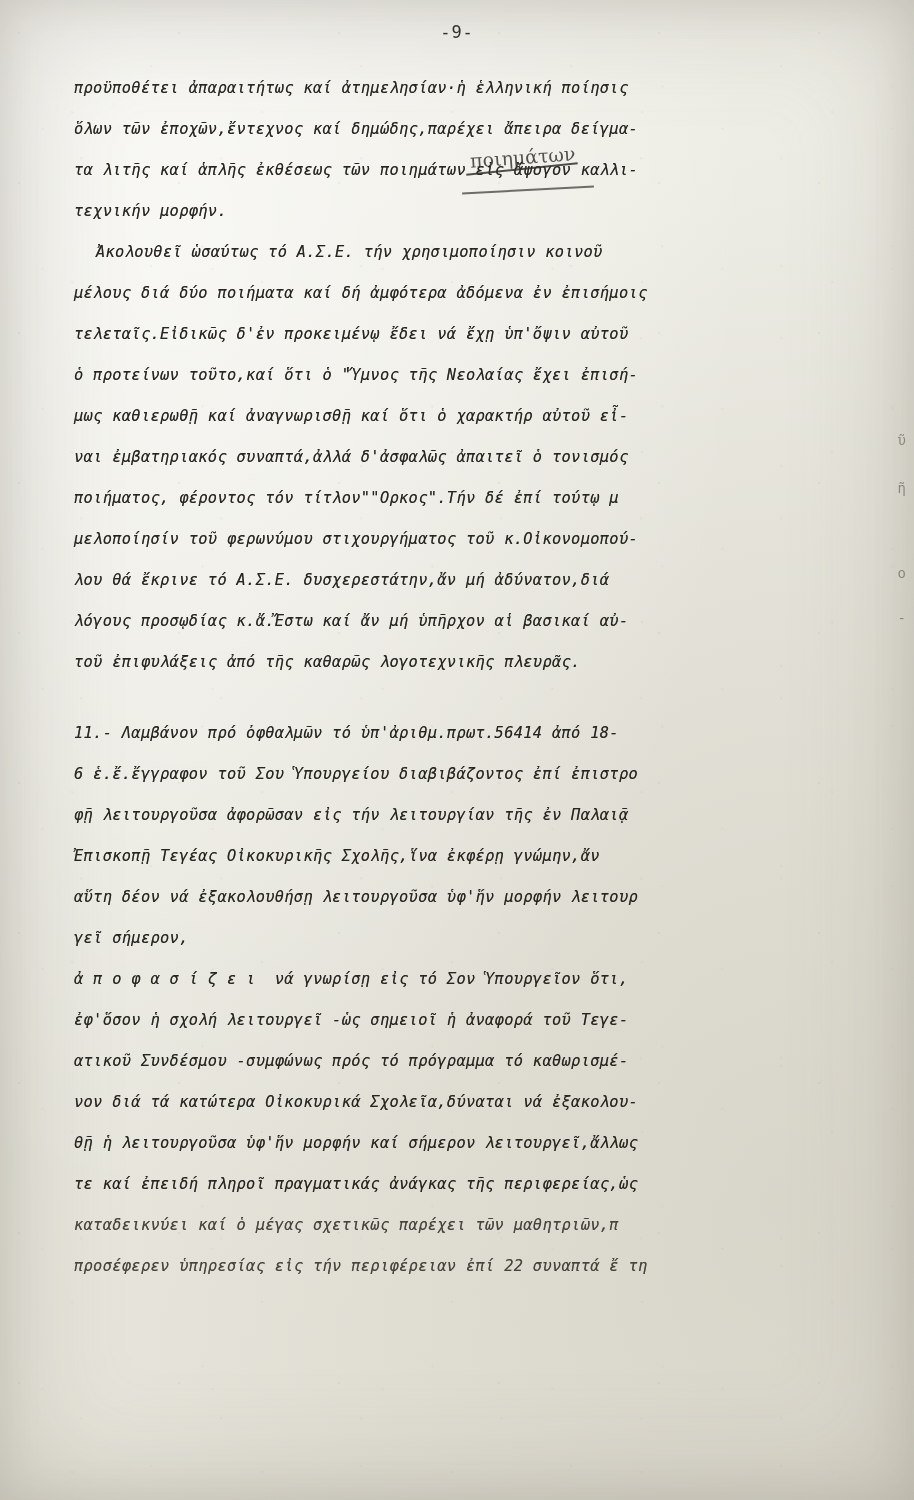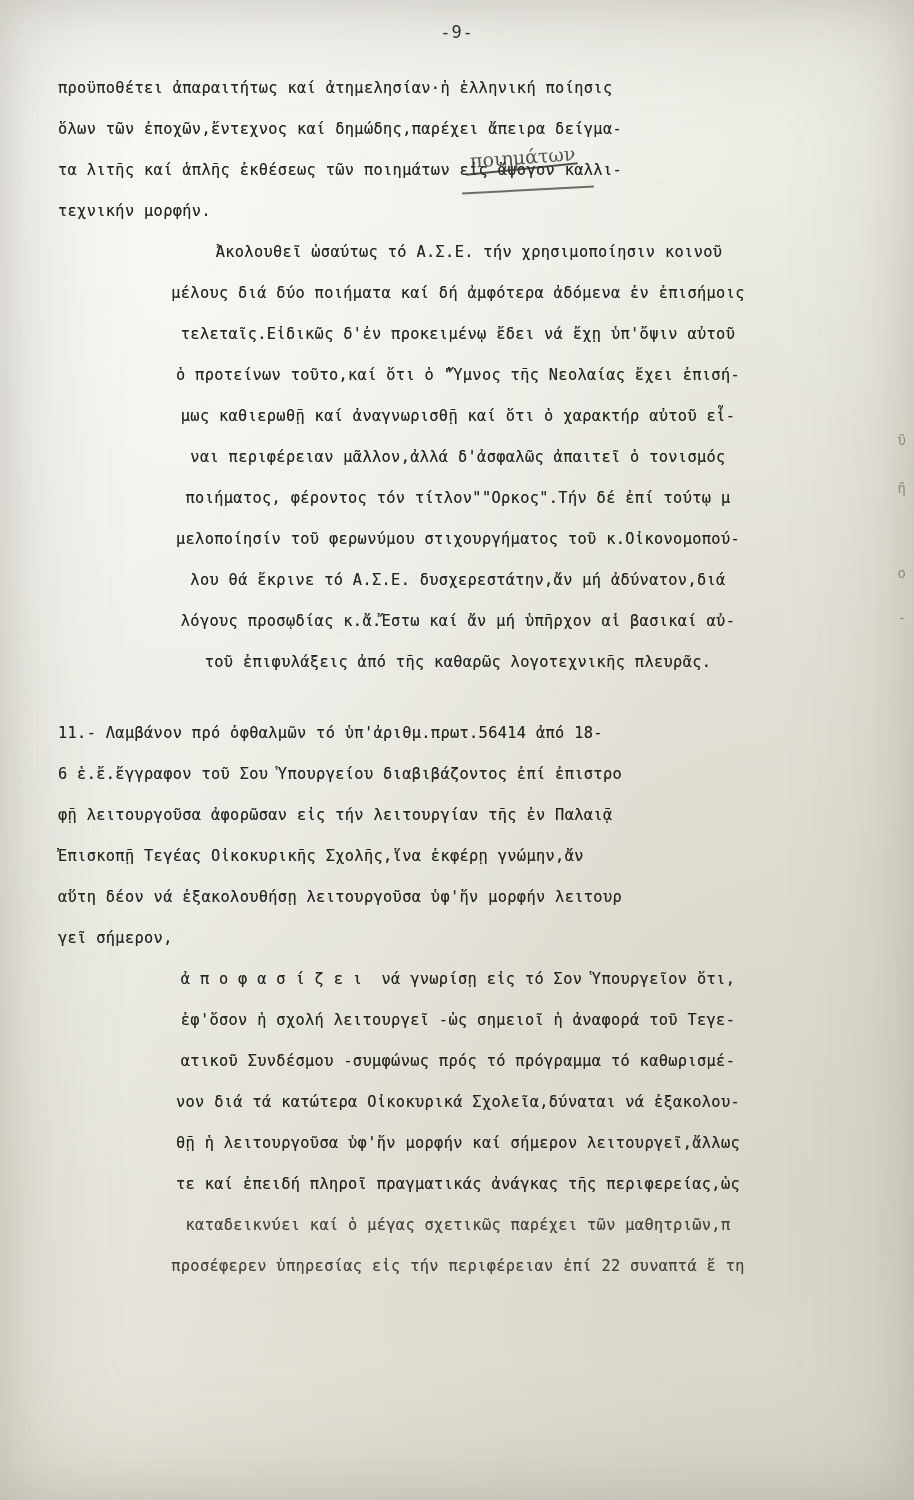--- a/index.html
+++ b/index.html
@@ -56,22 +56,22 @@
     font-family: "DejaVu Sans Mono", monospace;
   }
 
   #typescript {
     position: absolute;
     left: 58px;
     top: 68px;
     width: 800px;
   }
 
-  .para { margin: 0 0 0 0; }
-  .para + .para { margin-top: 0; text-align: center; }
+  .para { margin: 0 0 0 16px; font-style: italic; }
+  .para + .para { margin-top: 0; }
 
   .line {
     font-family: "DejaVu Sans Mono", monospace;
     font-size: 15.3px;
     line-height: 41px;
     color: #26251f;
     white-space: pre;
     letter-spacing: .35px;
     text-shadow: 0 0 .6px rgba(40,38,32,.55);
   }
@@ -135,21 +135,21 @@
       <div class="line">τα λιτῆς καί ἁπλῆς ἐκθέσεως τῶν ποιημάτων εἰς ἄψογον καλλι-</div>
       <div class="line">τεχνικήν μορφήν.</div>
     </div>
 
     <div class="para">
       <div class="line indent">Ἀκολουθεῖ ὡσαύτως τό Α.Σ.Ε. τήν χρησιμοποίησιν κοινοῦ</div>
       <div class="line">μέλους διά δύο ποιήματα καί δή ἀμφότερα ἀδόμενα ἐν ἐπισήμοις</div>
       <div class="line">τελεταῖς.Εἰδικῶς δ'ἐν προκειμένῳ ἔδει νά ἔχῃ ὑπ'ὄψιν αὐτοῦ</div>
       <div class="line">ὁ προτείνων τοῦτο,καί ὅτι ὁ "Ὕμνος τῆς Νεολαίας ἔχει ἐπισή-</div>
       <div class="line">μως καθιερωθῇ καί ἀναγνωρισθῇ καί ὅτι ὁ χαρακτήρ αὐτοῦ εἶ-</div>
-      <div class="line">ναι περιφέρειαν μᾶλλον,ἀλλά δ'ἀσφαλῶς ἀπαιτεῖ ὁ τονισμός</div>
+      <div class="line">ναι ἐμβατηριακός συναπτά,ἀλλά δ'ἀσφαλῶς ἀπαιτεῖ ὁ τονισμός</div>
       <div class="line">ποιήματος, φέροντος τόν τίτλον""Ορκος".Τήν δέ ἐπί τούτῳ μ</div>
       <div class="line">μελοποίησίν τοῦ φερωνύμου στιχουργήματος τοῦ κ.Οἰκονομοπού-</div>
       <div class="line">λου θά ἔκρινε τό Α.Σ.Ε. δυσχερεστάτην,ἄν μή ἀδύνατον,διά</div>
       <div class="line">λόγους προσῳδίας κ.ἄ.Ἔστω καί ἄν μή ὑπῆρχον αἱ βασικαί αὐ-</div>
       <div class="line">τοῦ ἐπιφυλάξεις ἀπό τῆς καθαρῶς λογοτεχνικῆς πλευρᾶς.</div>
     </div>
 
     <div class="gap"></div>
 
     <div class="para">

